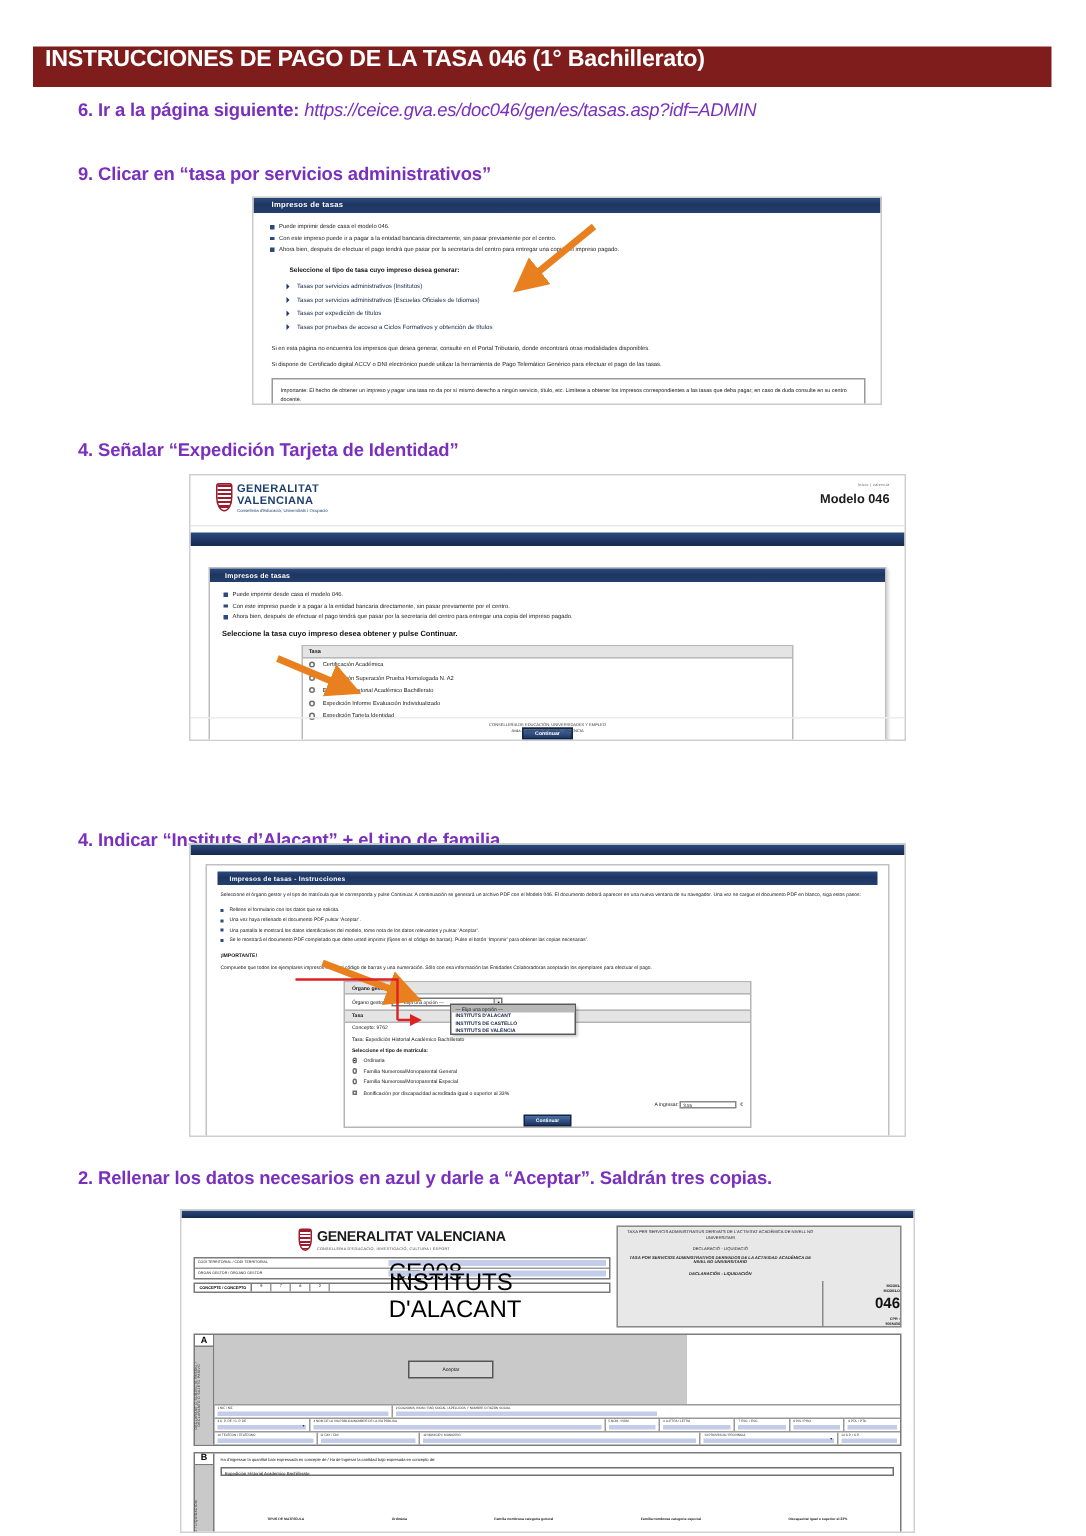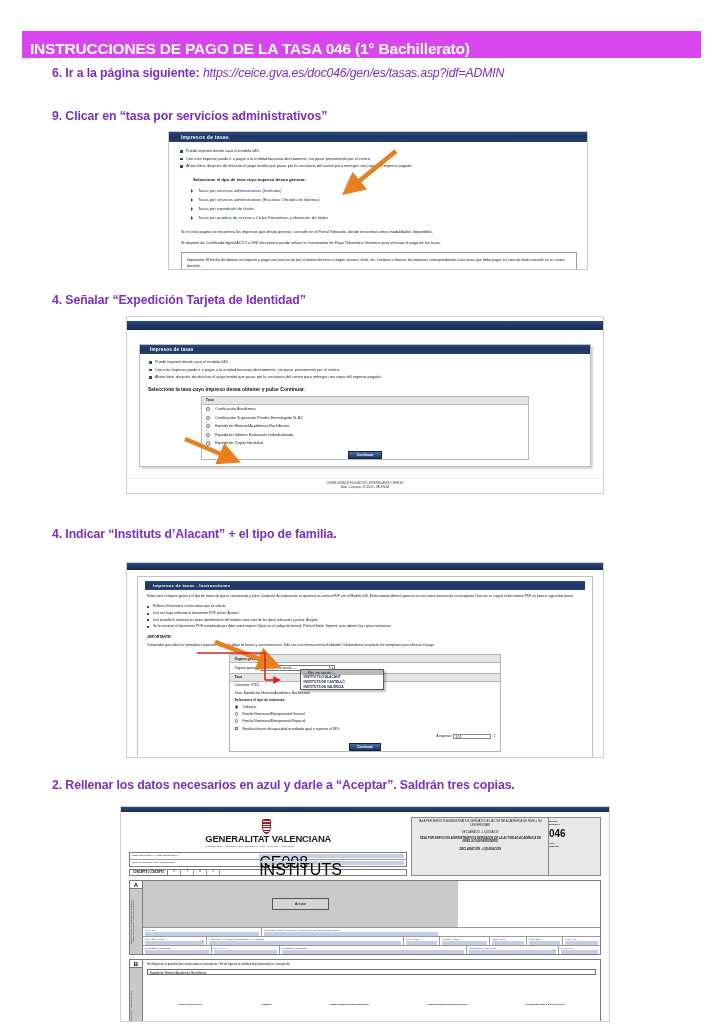--- a/index.html
+++ b/index.html
@@ -10,22 +10,22 @@
     font-family: "Liberation Sans", sans-serif;
     overflow: hidden;
     position: relative;
   }
 
   
   .banner {
     position: absolute;
     left: 22px; top: 31px;
     width: 679px; height: 27px;
-    background: #d946ef;
-    display: flex; align-items: flex-end;
+    background: #7f1d1d;
+    display: flex; align-items: flex-start;
   }
   .banner-text {
     color: #ffffff;
     font-size: 15.5px;
     font-weight: bold;
     letter-spacing: -0.2px;
     padding-left: 8px;
     white-space: nowrap;
   }
 
@@ -40,21 +40,21 @@
   }
   .step .url {
     font-weight: normal;
     font-style: italic;
     color: #7b2fbe;
     letter-spacing: -0.2px;
   }
   #step1 { left: 52px; top: 66px; }
   #step2 { left: 52px; top: 109px; }
   #step3 { left: 52px; top: 293px; }
-  #step4 { left: 52px; top: 527px; }
+  #step4 { left: 52px; top: 553px; }
   #step5 { left: 52px; top: 778px; }
 
   
   .shot {
     position: absolute;
     background: #ffffff;
     overflow: hidden;
   }
 
   
@@ -209,41 +209,41 @@
     background:linear-gradient(to bottom,#4a6fa5,#1c3563);
     color:#fff;font-size:3.3px;font-weight:bold;border:0.6px solid #13243f;padding:1px 7px;
   }
 
   
   #shot4 { left: 120px; top: 806px; width: 490px; height: 216px; border:1px solid #d0d0d0; }
   .topstrip { height: 5px; background: linear-gradient(to bottom,#2b4a7d,#16294f); }
   .formsheet { padding: 5px 8px 0 8px; }
   .f-head { display:flex; }
   .f-left { width: 59%; }
-  .f-logo { display:flex; align-items:center; justify-content:center; margin: 2px 0 4px 0; flex-direction: column;}
+  .f-logo { display:flex; align-items:center; justify-content:center; margin: 2px 0 4px 0;}
   .f-crest {
     width: 9px; height: 15px; margin-right:3px;
     background: repeating-linear-gradient(to bottom,#9b1c2e 0 1.2px,#ffffff 1.2px 2.4px);
     border-radius:2px 2px 50% 50%; border:0.4px solid #9b1c2e;
   }
   .f-title { font-size: 9.5px; font-weight:bold; color:#1b1b1b; letter-spacing:-0.2px; line-height:1;}
   .f-sub { font-size:2.5px; color:#3a3a3a; letter-spacing:0.2px; margin-top:1.5px;}
   .f-grid { border:0.7px solid #7b7b7b; }
   .f-grid .r { display:flex; border-bottom:0.7px solid #9a9a9a; }
   .f-grid .r:last-child { border-bottom:none; }
   .f-lbl { font-size:2.4px; color:#222; padding:1px 2px; width:46%; }
   .f-val { flex:1; padding:1px 2px; }
   .f-blue { background:#c3cce8; height:4.2px; display:block; }
   .f-right { flex:1; border:0.7px solid #8a8a8a; background:#e8e8e8; margin-left:4px; display:flex;}
   .f-right .txts { flex:1; padding:2px 3px; text-align:center; }
   .f-right .a { font-size:2.8px; color:#1b1b1b; line-height:1.35; }
   .f-right .b { font-size:2.8px; color:#1b1b1b; margin-top:2.5px;}
   .f-right .c { font-size:2.8px; font-weight:bold; font-style:italic; color:#1b1b1b; margin-top:2.5px; line-height:1.35;}
   .f-right .d { font-size:2.8px; font-weight:bold; font-style:italic; color:#1b1b1b; margin-top:2.5px;}
-  .f-right .modbox { width: 52px; border-left:0.7px solid #8a8a8a; text-align:left; padding-top:2px;}
+  .f-right .modbox { width: 52px; border-left:0.7px solid #8a8a8a; text-align:right; padding-top:2px;margin-top:36px;}
   .f-right .modbox .m1 { font-size:2.5px; font-weight:bold; color:#222; line-height:1.3;}
   .f-right .modbox .m2 { font-size:10px; font-weight:bold; color:#111; margin:1px 0 3px 0;}
   .f-right .modbox .m3 { font-size:2.5px; font-weight:bold; color:#222; line-height:1.3;}
   .concept-row { display:flex; border:0.7px solid #7b7b7b; margin-top:2px; }
   .concept-row .cl { font-size:2.6px; font-weight:bold; padding:1px 3px; border-right:0.7px solid #7b7b7b;}
   .cbox { width:13px; border-right:0.7px solid #9a9a9a; text-align:center; font-size:2.6px; }
 
   .sect { display:flex; border:0.7px solid #7b7b7b; margin-top:4px;}
   .sect-letter { width:13px; border-right:0.7px solid #7b7b7b; display:flex; flex-direction:column; }
   .sect-letter .L { font-size:6px; font-weight:bold; text-align:center; border-bottom:0.7px solid #7b7b7b; padding:0.5px 0;}
@@ -310,20 +310,35 @@
     <defs>
         <marker id="ah1" markerWidth="5" markerHeight="5" refX="3.6" refY="2.5" orient="auto">
       <path d="M0,0 L5,2.5 L0,5 z" fill="#e8801f"></path>
         </marker>
       </defs>
     <line x1="227" y1="19" x2="178" y2="59" stroke="#e8801f" stroke-width="4.6" marker-end="url(#ah1)"></line>
   </svg>
 </div>
 
 <div class="shot" id="shot2">
+  <div class="gv-head">
+    <div class="gv-logo">
+      <div class="gv-crest"></div>
+      <div class="gv-name">
+        <div class="l1">GENERALITAT</div>
+        <div class="l2">VALENCIANA</div>
+        <div class="l3">Conselleria d'Educació,
+Universitats i Ocupació</div>
+      </div>
+    </div>
+    <div class="gv-right">
+      <div class="tiny">Inicio | valencià</div>
+      <div class="mod">Modelo 046</div>
+    </div>
+  </div>
   <div class="navbar2"></div>
 
   <div class="card">
     <div class="gva-bar">Impresos de tasas</div>
     <div style="padding:4px 8px 0 8px">
       <ul class="bul">
         <li>Puede imprimir desde casa el modelo 046.</li>
         <li>Con este impreso puede ir a pagar a la entidad bancaria directamente, sin pasar previamente por el centro.</li>
         <li>Ahora bien, después de efectuar el pago tendrá que pasar por la secretaría del centro para entregar una copia del impreso pagado.</li>
       </ul>

